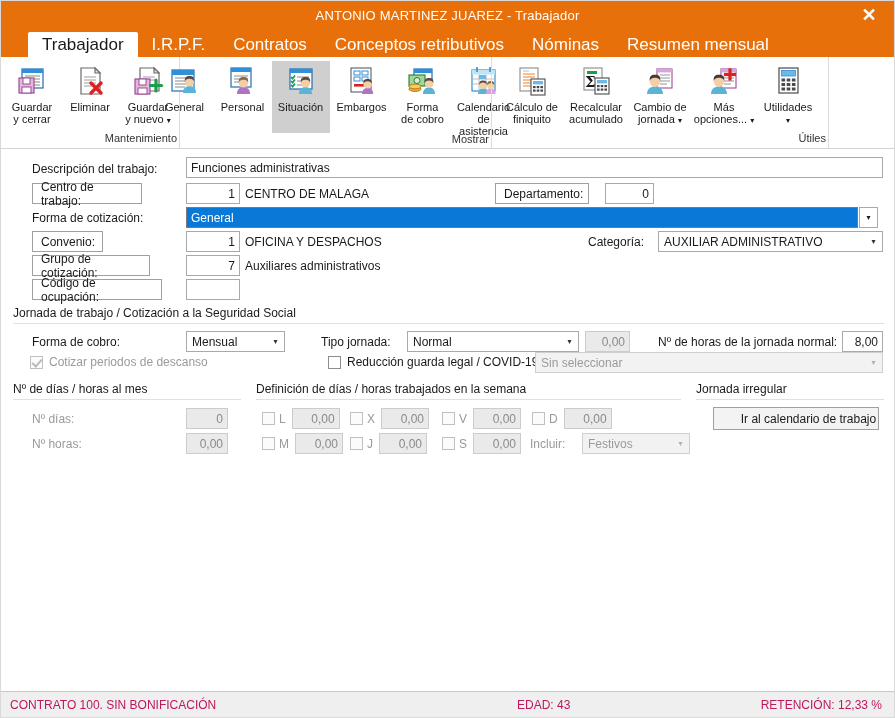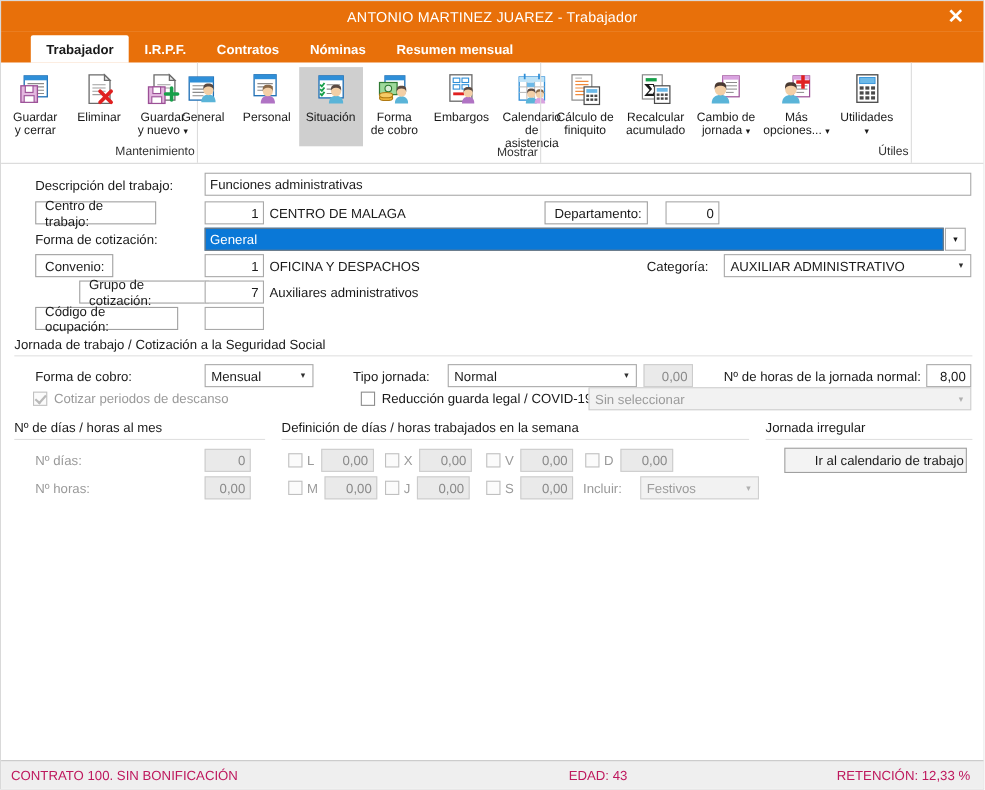--- a/index.html
+++ b/index.html
@@ -56,24 +56,23 @@
     align-items: flex-end;
     padding-left: 27px;
     flex: none;
   }
   .tab {
     height: 24px;
     padding: 0 14px;
     display: flex;
     align-items: center;
     color: #ffffff;
-    font-size: 12px;
+    font-size: 17px;
     cursor: pointer;
     white-space: nowrap;
-    font-weight: bold;
   }
   .tab.active {
     background: #ffffff;
     color: #1a1a1a;
     height: 25px;
     border-top-left-radius: 2px;
     border-top-right-radius: 2px;
   }
 
   
@@ -278,20 +277,21 @@
 
   <div class="titlebar">
     <span class="titlebar-text">ANTONIO MARTINEZ JUAREZ - Trabajador</span>
     <div class="close-btn">✕</div>
   </div>
 
   <div class="tabstrip">
     <div class="tab active">Trabajador</div>
     <div class="tab">I.R.P.F.</div>
     <div class="tab">Contratos</div>
+    <div class="tab">Conceptos retributivos</div>
     <div class="tab">Nóminas</div>
     <div class="tab">Resumen mensual</div>
   </div>
 
   <div class="ribbon">
 
     <div class="rgroup" style="width:178px;">
       <div class="rgroup-items">
 
         <div class="rbtn">
@@ -415,57 +415,57 @@
                 <polyline points="6,12 7.6,13.6 10,10.5"></polyline>
                 <polyline points="6,16 7.6,17.6 10,14.5"></polyline>
                 <polyline points="6,20 7.6,21.6 10,18.5"></polyline>
               </g>
               <path d="M14 29 C14 24 17 22 20.5 22 C24 22 27 24 27 29 Z" fill="#5ab4d8"></path>
               <circle cx="20.5" cy="18" r="4.6" fill="#f3cfa6"></circle>
               <path d="M15.9 18 C15.9 13.6 25.1 13.6 25.1 18 C25.6 13 24 12 20.5 12 C17 12 15.4 13.4 15.9 18 Z" fill="#5a4a42"></path>
             </svg>
           </span>
           <span class="lbl">Situación</span>
+        </div>
+
+        <div class="rbtn wide">
+          <span class="ico">
+            <svg width="32" height="32" viewBox="0 0 32 32">
+              <rect x="5" y="3" width="20" height="24" fill="#ffffff" stroke="#6b6b6b" stroke-width="1.2"></rect>
+              <g stroke="#2f8fd8" stroke-width="1" fill="none">
+                <rect x="8" y="6" width="6" height="4"></rect>
+                  <rect x="16" y="6" width="6" height="4"></rect>
+                <rect x="8" y="12" width="6" height="4"></rect>
+                  <rect x="16" y="12" width="6" height="4"></rect>
+              </g>
+              <rect x="8" y="19" width="10" height="2.6" fill="#e02020"></rect>
+              <path d="M16 29 C16 24.8 18.6 23 21.6 23 C24.6 23 27.2 24.8 27.2 29 Z" fill="#b073c4"></path>
+              <circle cx="21.6" cy="19.3" r="4.1" fill="#f3cfa6"></circle>
+              <path d="M17.5 19.3 C17.5 15.3 25.7 15.3 25.7 19.3 C26.2 14.9 24.7 14 21.6 14 C18.5 14 17 15.2 17.5 19.3 Z" fill="#5a4a42"></path>
+            </svg>
+          </span>
+          <span class="lbl">Embargos</span>
         </div>
 
         <div class="rbtn">
           <span class="ico">
             <svg width="32" height="32" viewBox="0 0 32 32">
               <rect x="7" y="4" width="18" height="16" fill="#ffffff" stroke="#1f6fb5" stroke-width="1.2"></rect>
               <rect x="7" y="4" width="18" height="4" fill="#2f8fd8"></rect>
               <rect x="2" y="10" width="16" height="11" fill="#9ed99b" stroke="#2f7a33" stroke-width="1.1"></rect>
               <circle cx="10" cy="15.5" r="3" fill="#d9eed8" stroke="#2f7a33" stroke-width="1"></circle>
               <ellipse cx="8" cy="24" rx="6" ry="2.4" fill="#f0b43a" stroke="#b07a12" stroke-width="1"></ellipse>
               <ellipse cx="8" cy="21.5" rx="6" ry="2.4" fill="#f6cc66" stroke="#b07a12" stroke-width="1"></ellipse>
               <path d="M16 29 C16 24.5 18.8 22.6 22 22.6 C25.2 22.6 28 24.5 28 29 Z" fill="#5ab4d8"></path>
               <circle cx="22" cy="18.6" r="4.3" fill="#f3cfa6"></circle>
               <path d="M17.7 18.6 C17.7 14.4 26.3 14.4 26.3 18.6 C26.8 13.9 25.3 13 22 13 C18.7 13 17.2 14.3 17.7 18.6 Z" fill="#5a4a42"></path>
             </svg>
           </span>
           <span class="lbl">Forma</span>
           <span class="lbl">de cobro</span>
-        </div>
-
-        <div class="rbtn wide">
-          <span class="ico">
-            <svg width="32" height="32" viewBox="0 0 32 32">
-              <rect x="5" y="3" width="20" height="24" fill="#ffffff" stroke="#6b6b6b" stroke-width="1.2"></rect>
-              <g stroke="#2f8fd8" stroke-width="1" fill="none">
-                <rect x="8" y="6" width="6" height="4"></rect>
-                  <rect x="16" y="6" width="6" height="4"></rect>
-                <rect x="8" y="12" width="6" height="4"></rect>
-                  <rect x="16" y="12" width="6" height="4"></rect>
-              </g>
-              <rect x="8" y="19" width="10" height="2.6" fill="#e02020"></rect>
-              <path d="M16 29 C16 24.8 18.6 23 21.6 23 C24.6 23 27.2 24.8 27.2 29 Z" fill="#b073c4"></path>
-              <circle cx="21.6" cy="19.3" r="4.1" fill="#f3cfa6"></circle>
-              <path d="M17.5 19.3 C17.5 15.3 25.7 15.3 25.7 19.3 C26.2 14.9 24.7 14 21.6 14 C18.5 14 17 15.2 17.5 19.3 Z" fill="#5a4a42"></path>
-            </svg>
-          </span>
-          <span class="lbl">Embargos</span>
         </div>
 
         <div class="rbtn wide">
           <span class="ico">
             <svg width="32" height="32" viewBox="0 0 32 32">
               <rect x="4" y="5" width="23" height="21" fill="#ffffff" stroke="#2f8fd8" stroke-width="1.2"></rect>
               <rect x="4" y="5" width="23" height="4.5" fill="#bfe3f7"></rect>
               <line x1="9" y1="2" x2="9" y2="7" stroke="#2f8fd8" stroke-width="1.6"></line>
               <line x1="22" y1="2" x2="22" y2="7" stroke="#2f8fd8" stroke-width="1.6"></line>
               <g stroke="#b7b7b7" stroke-width="0.9">
@@ -636,21 +636,21 @@
 
     <div class="abs boxlabel" style="left:31px; top:82px; width:71px;">Convenio:</div>
     <div class="abs tf num" style="left:185px; top:82px; width:54px;">1</div>
     <div class="abs valtext" style="left:244px; top:82px;">OFICINA Y DESPACHOS</div>
     <div class="abs plainlabel" style="left:587px; top:82px;">Categoría:</div>
     <div class="abs combo" style="left:657px; top:82px; width:225px;">
       <span class="ctext">AUXILIAR ADMINISTRATIVO</span>
       <span class="carrow">▾</span>
     </div>
 
-    <div class="abs boxlabel" style="left:31px; top:106px; width:118px;margin-left:40px;">Grupo de cotización:</div>
+    <div class="abs boxlabel" style="left:31px; top:106px; width:118px;">Grupo de cotización:</div>
     <div class="abs tf num" style="left:185px; top:106px; width:54px;">7</div>
     <div class="abs valtext" style="left:244px; top:106px;">Auxiliares administrativos</div>
 
     <div class="abs boxlabel" style="left:31px; top:130px; width:130px;">Código de ocupación:</div>
     <div class="abs tf num" style="left:185px; top:130px; width:54px;"></div>
 
     <div class="abs sectiontitle" style="left:12px; top:157px;">Jornada de trabajo / Cotización a la Seguridad Social</div>
     <div class="abs" style="left:12px; top:174px; width:871px; height:1px; background:#e0e0e0;"></div>
 
     <div class="abs plainlabel" style="left:31px; top:182px;">Forma de cobro:</div>

